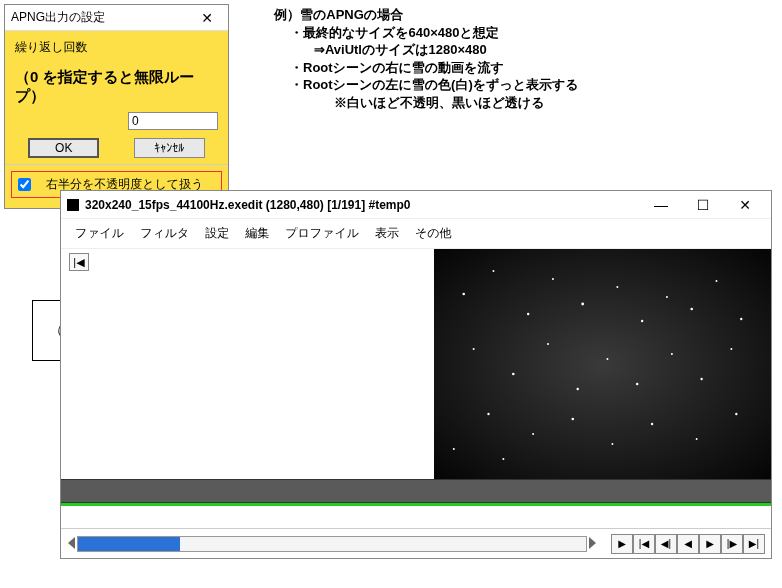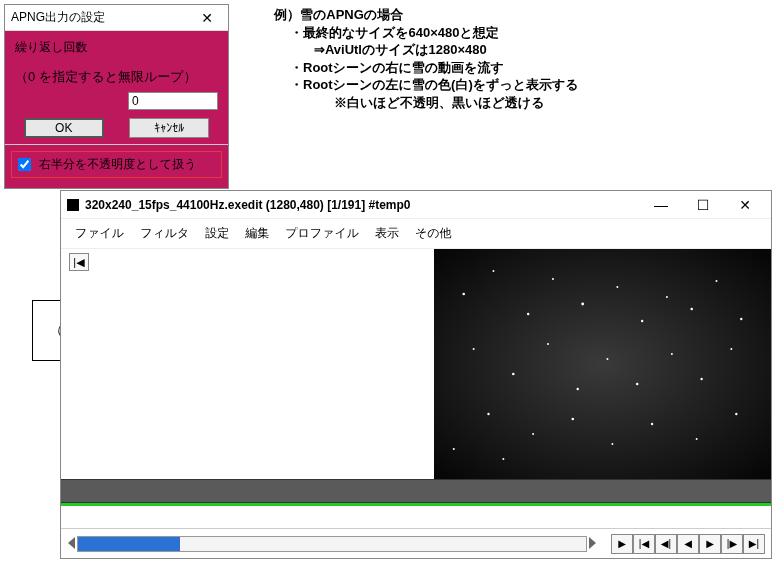--- a/index.html
+++ b/index.html
@@ -12,43 +12,43 @@
       position: relative;
     }
 
     
     .dialog {
       position: absolute;
       top: 4px;
       left: 4px;
       width: 225px;
       border: 1px solid #888;
-      background: #be185d;
+      background: #fde047;
     }
     .dialog-titlebar {
       display: flex;
       justify-content: space-between;
       align-items: center;
       background: #fff;
       border-bottom: 1px solid #ddd;
       padding: 4px 6px;
       height: 26px;
     }
     .dialog-title { font-size: 12px; }
     .dialog-close { width: 30px; height: 20px; display:flex; align-items:center; justify-content:center; font-size:14px; cursor:pointer; }
     .dialog-body { padding: 8px 10px 10px; }
     .dialog-label { font-size: 12px; margin-bottom: 12px; }
-    .dialog-sub { font-size: 13px; margin-bottom: 6px; }
+    .dialog-sub { font-size: 15px; margin-bottom: 6px; font-weight: bold; }
     .dialog-input-row { display:flex; justify-content:flex-end; margin-bottom:8px; }
     .dialog-input { width: 90px; height:18px; border:1px solid #888; background:#fff; padding:1px 3px; font-size:12px; }
     .dialog-btn-row { display:flex; justify-content:space-around; gap:8px; margin-top:4px; }
-    .dialog-btn { width:80px; height:20px; border:1px solid #888; background:#e8e8e8; font-size:12px; cursor:pointer; display:flex; align-items:center; justify-content:center; }
+    .dialog-btn { width:71px; height:20px; border:1px solid #888; background:#e8e8e8; font-size:12px; cursor:pointer; display:flex; align-items:center; justify-content:center; }
     .dialog-btn.ok { border:2px solid #555; }
     .dialog-divider { border-top:1px solid #ccc; margin:6px -10px 0; }
-    .dialog-check-wrap { border:1px solid #f03040; padding:4px 6px; margin: 6px -4px 0; display:flex; align-items:center; gap:8px; }
+    .dialog-check-wrap { border:1px solid #f03040; padding:4px 6px; margin: 6px -4px 0; display:flex; align-items:center; gap:15px; }
     .dialog-check { width:13px; height:13px; }
 
     
     .explain {
       position: absolute;
       top: 6px;
       left: 274px;
       font-size: 13px;
       font-weight: bold;
       color: #000;

